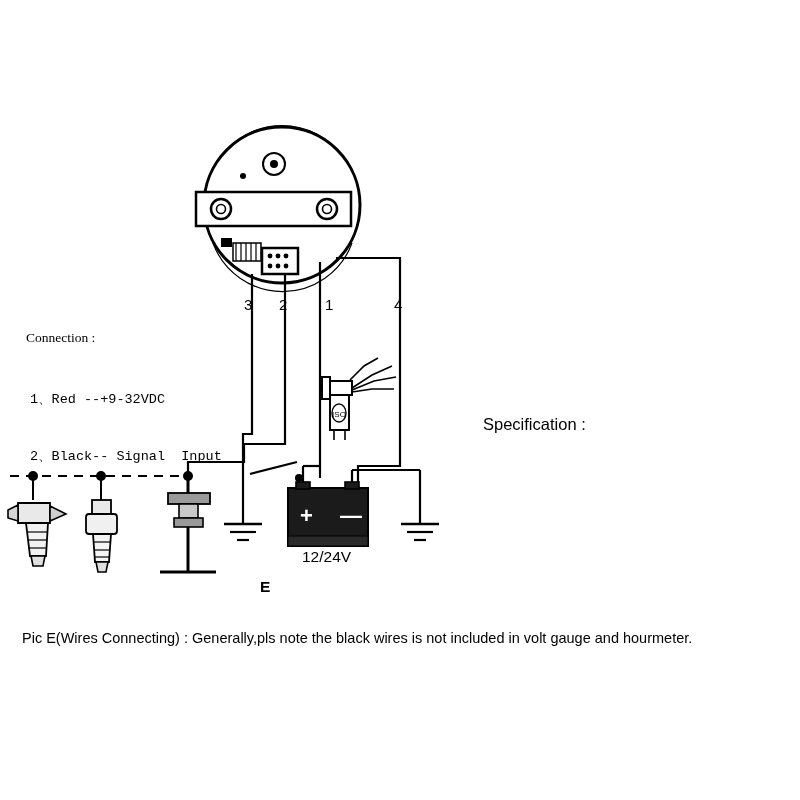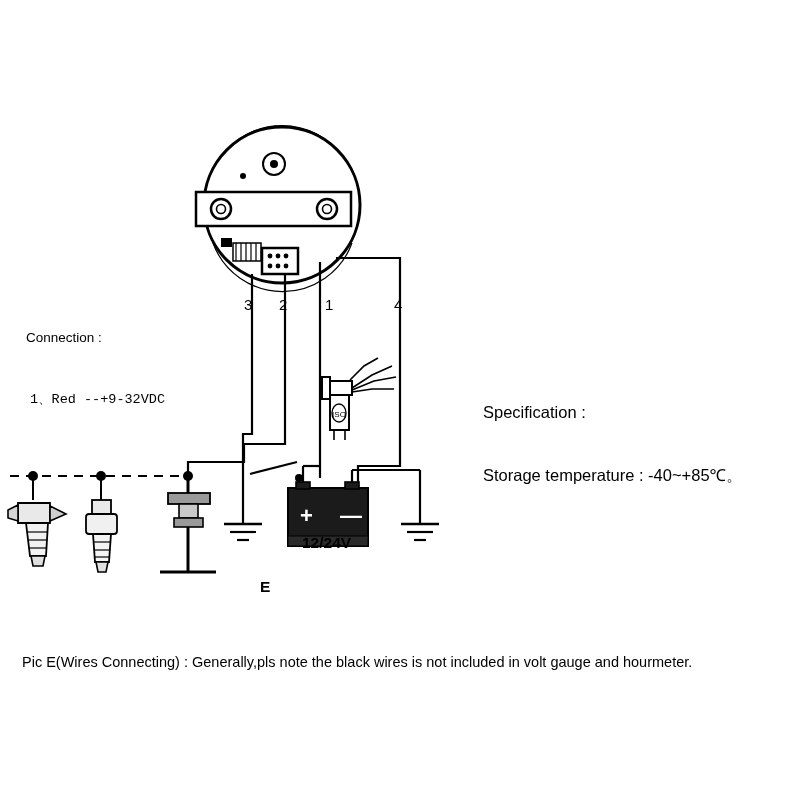--- a/index.html
+++ b/index.html
@@ -29,43 +29,44 @@
   }
   .txt {
     position: absolute;
     white-space: pre;
     font-family: "Liberation Sans", sans-serif;
     color: #000;
   }
   .conn-title {
     left: 26px; top: 330px;
     font-size: 13.5px;
+    font-family: Liberation Serif, serif;
   }
   .conn-list {
     left: 30px; top: 352px;
     font-size: 13.5px;
     line-height: 19px;
     font-family: Liberation Mono, monospace;
   }
   .spec-block {
-    left: 483px; top: 360px;
+    left: 483px; top: 372px;
     font-size: 16.5px;
     line-height: 21px;
   }
   .caption {
-    left: 22px; top: 654px;
+    left: 22px; top: 630px;
     font-size: 14.5px;
   }
   .pin-label {
     font-size: 15px;
   }
   .batt-label {
-    left: 302px; top: 534px;
+    left: 302px; top: 548px;
     font-size: 15.5px;
-    font-weight: bold;
+    font-weight: normal;
   }
   .e-label {
     left: 260px; top: 578px;
     font-size: 15.5px;
     font-weight: bold;
   }
   .plus-sign {
     left: 300px; top: 503px;
     font-size: 22px;
     font-weight: bold;
@@ -220,25 +221,25 @@
       <line x1="401" y1="524" x2="439" y2="524" stroke="#000000" stroke-width="2.6"></line>
       <line x1="407" y1="532" x2="433" y2="532" stroke="#000000" stroke-width="2.2"></line>
       <line x1="414" y1="540" x2="426" y2="540" stroke="#000000" stroke-width="2.2"></line>
     </g>
 
   </svg>
 
   <div class="txt conn-title">Connection :</div>
   <div class="txt conn-list">
     <div>1、Red --+9-32VDC</div>
+    <div>2、Black-- Signal  Input</div>
   </div>
 
   <div class="txt spec-block">
     <div>Specification :</div>
-    <div>Storage temperature : -40~+85℃。</div>
   </div>
 
   <div class="txt pin-label" style="left:244px; top:296px;">3</div>
   <div class="txt pin-label" style="left:279px; top:296px;">2</div>
   <div class="txt pin-label" style="left:325px; top:296px;">1</div>
   <div class="txt pin-label" style="left:394px; top:296px;">4</div>
 
   <div class="txt plus-sign">+</div>
   <div class="txt minus-sign">—</div>
   <div class="txt batt-label">12/24V</div>

